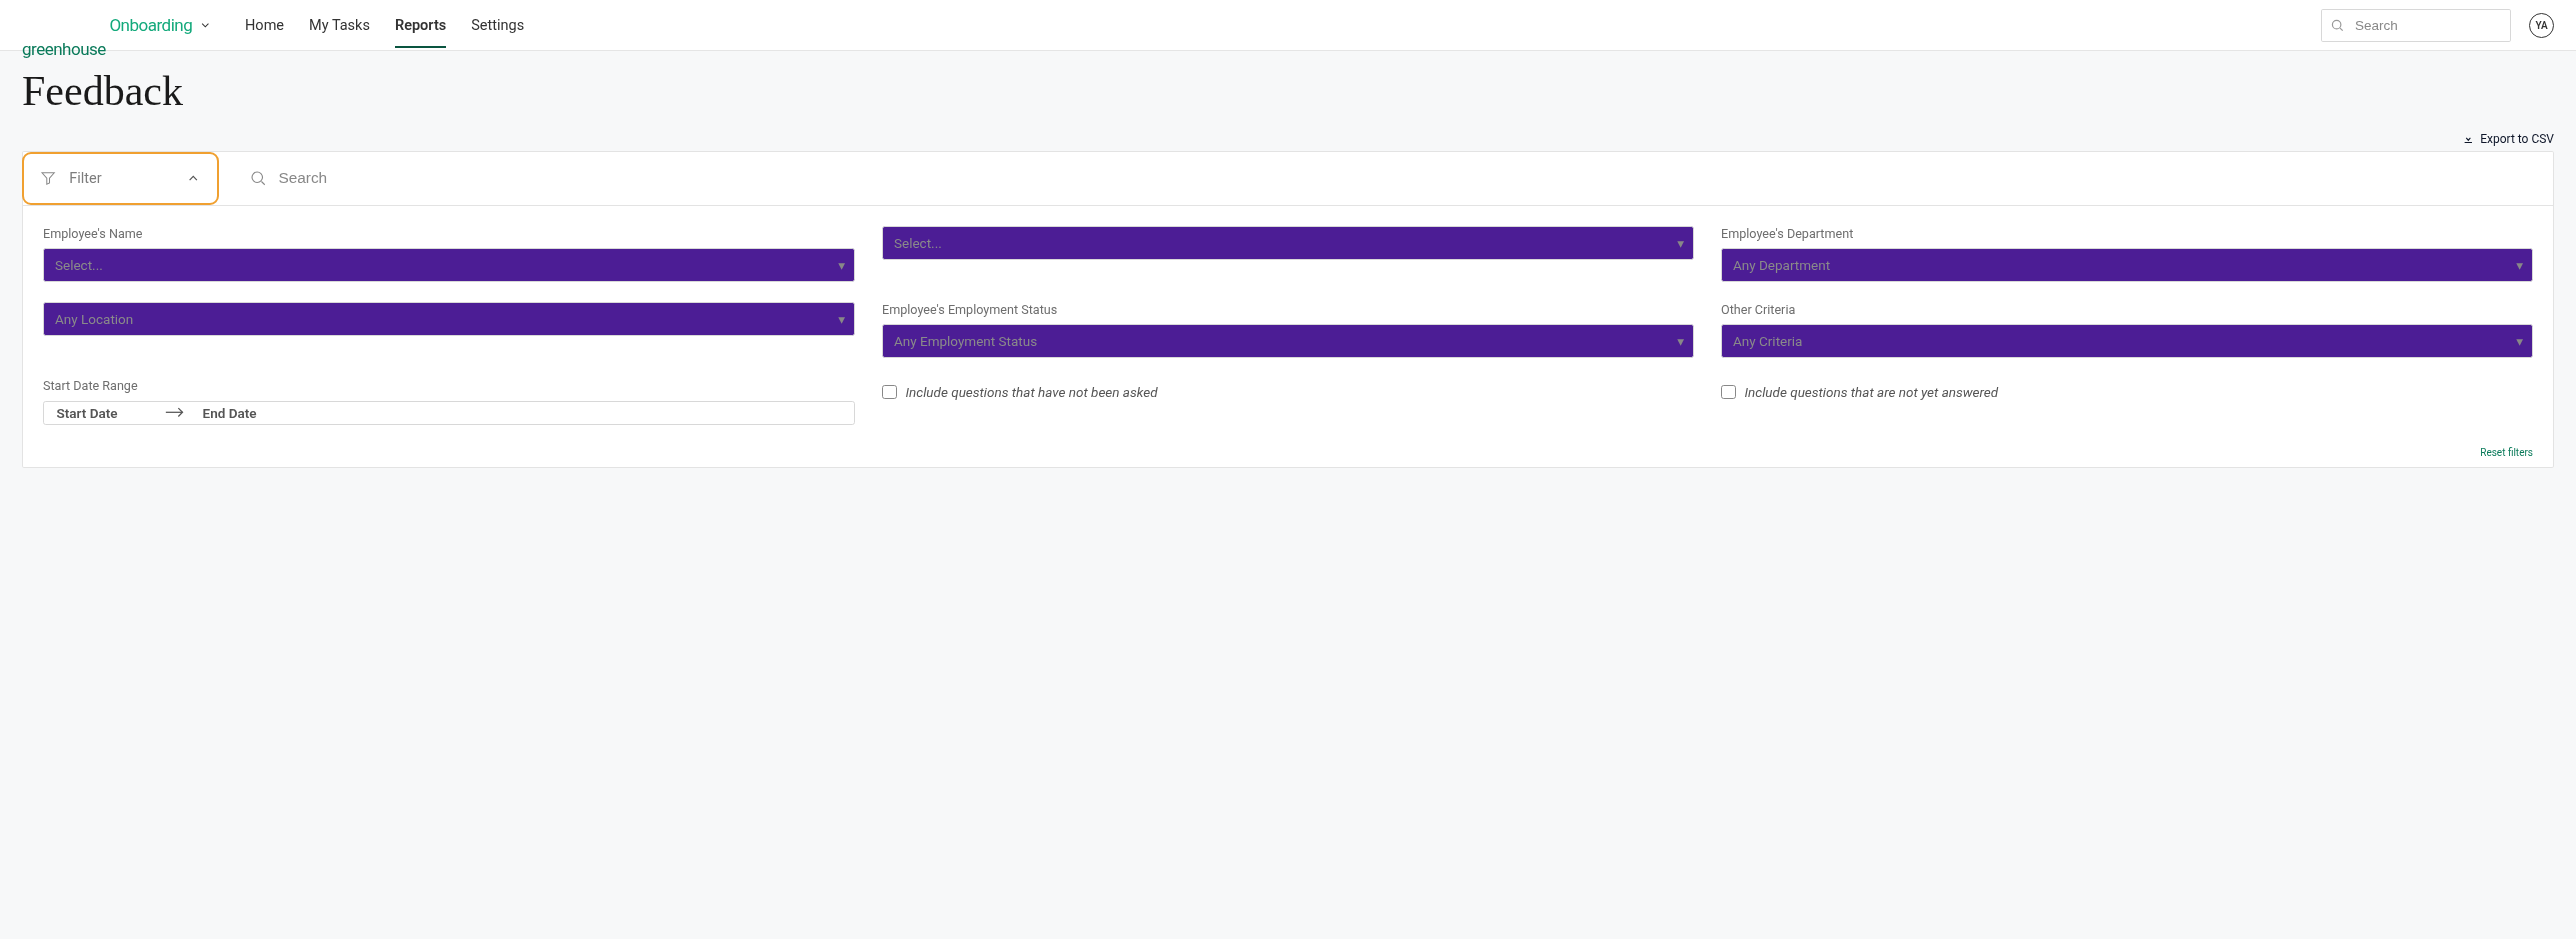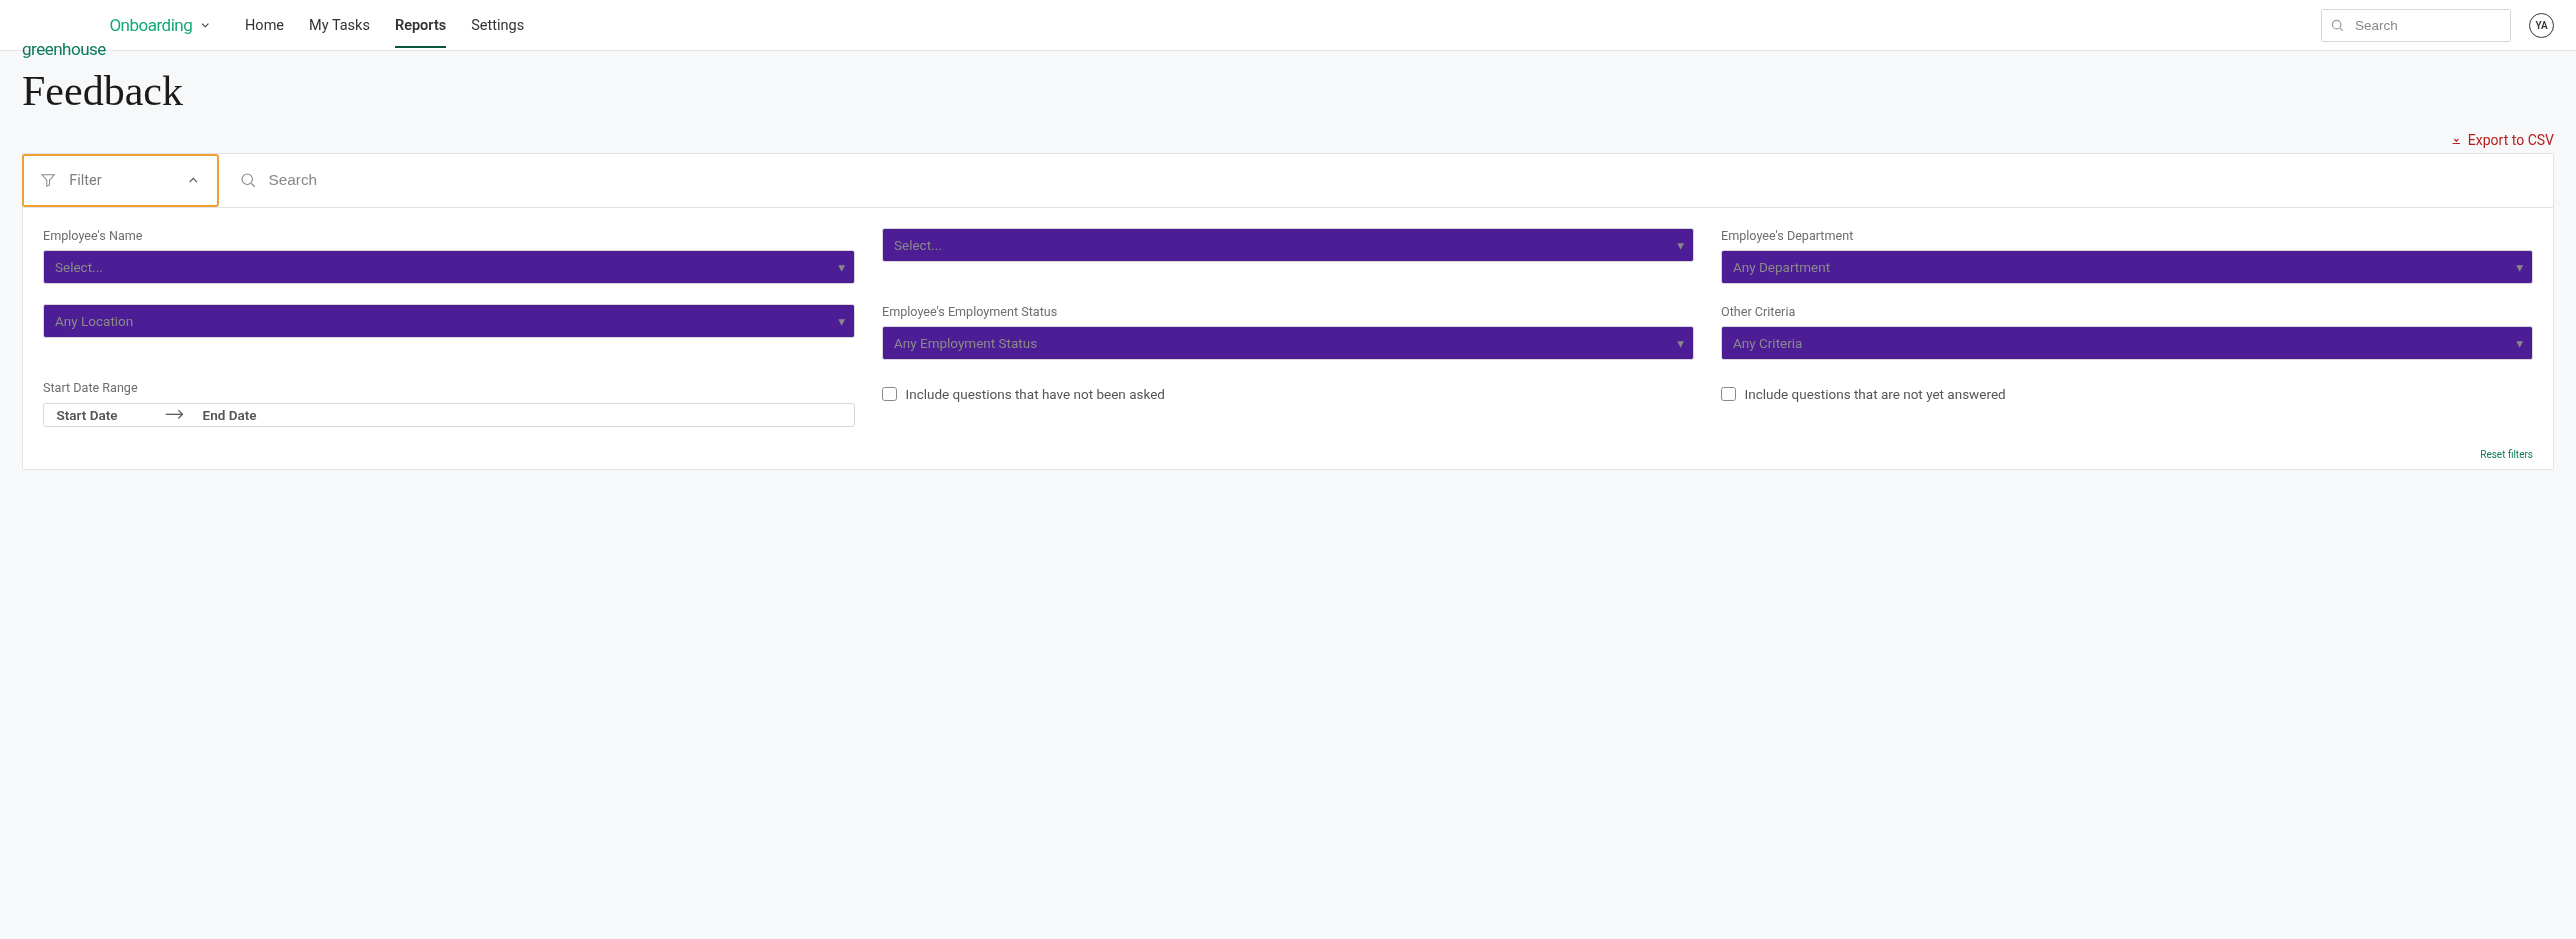--- a/index.html
+++ b/index.html
@@ -106,22 +106,22 @@
       font-size: 42px;
       font-weight: 400;
       color: #1a1a1a;
     }
     .export-row {
       display: flex;
       justify-content: flex-end;
       padding: 16.3px 22px 5.4px 22px;
     }
     .export-link {
-      color: #b91c1c;
-      font-size: 14px;
+      color: #0f172a;
+      font-size: 12px;
       cursor: pointer;
       display: flex;
       align-items: center;
       gap: 5.4px;
     }
     .panel {
       margin: 0 22px 22px 22px;
       background: #fff;
       border: 0.9px solid #e3e3e3;
       border-radius: 1.8px;
@@ -131,26 +131,26 @@
       align-items: center;
       border-bottom: 0.9px solid #e3e3e3;
       height: 54px;
     }
     .filter-toggle {
       display: flex;
       align-items: center;
       height: 100%;
       padding: 0 16.3px;
       border: 2.7px solid #f0a030;
-      border-radius: 3px;
+      border-radius: 9px;
       cursor: pointer;
       min-width: 197px;
       justify-content: flex-start;
       gap: 12.6px;
-      margin: -0.9px 4px -0.9px -0.9px;
+      margin: -0.9px 14px -0.9px -0.9px;
     }
     .filter-toggle .filter-label {
       color: #7d7d7d;
       font-size: 14.5px;
       flex: 1;
     }
     .filter-toggle .funnel-icon {
       color: #888;
     }
     .filter-toggle .chevron {
@@ -234,20 +234,21 @@
       min-width: 90px;
     }
     .checkbox-row {
       display: flex;
       align-items: center;
       gap: 9px;
       font-size: 13.5px;
       color: #555;
       cursor: pointer;
       padding-top: 5.4px;
+      font-style: italic;
     }
     .checkbox {
       width: 14.5px;
       height: 14.5px;
       border: 1.4px solid #888;
       border-radius: 2.7px;
       display: inline-block;
     }
     .reset-row {
       display: flex;

